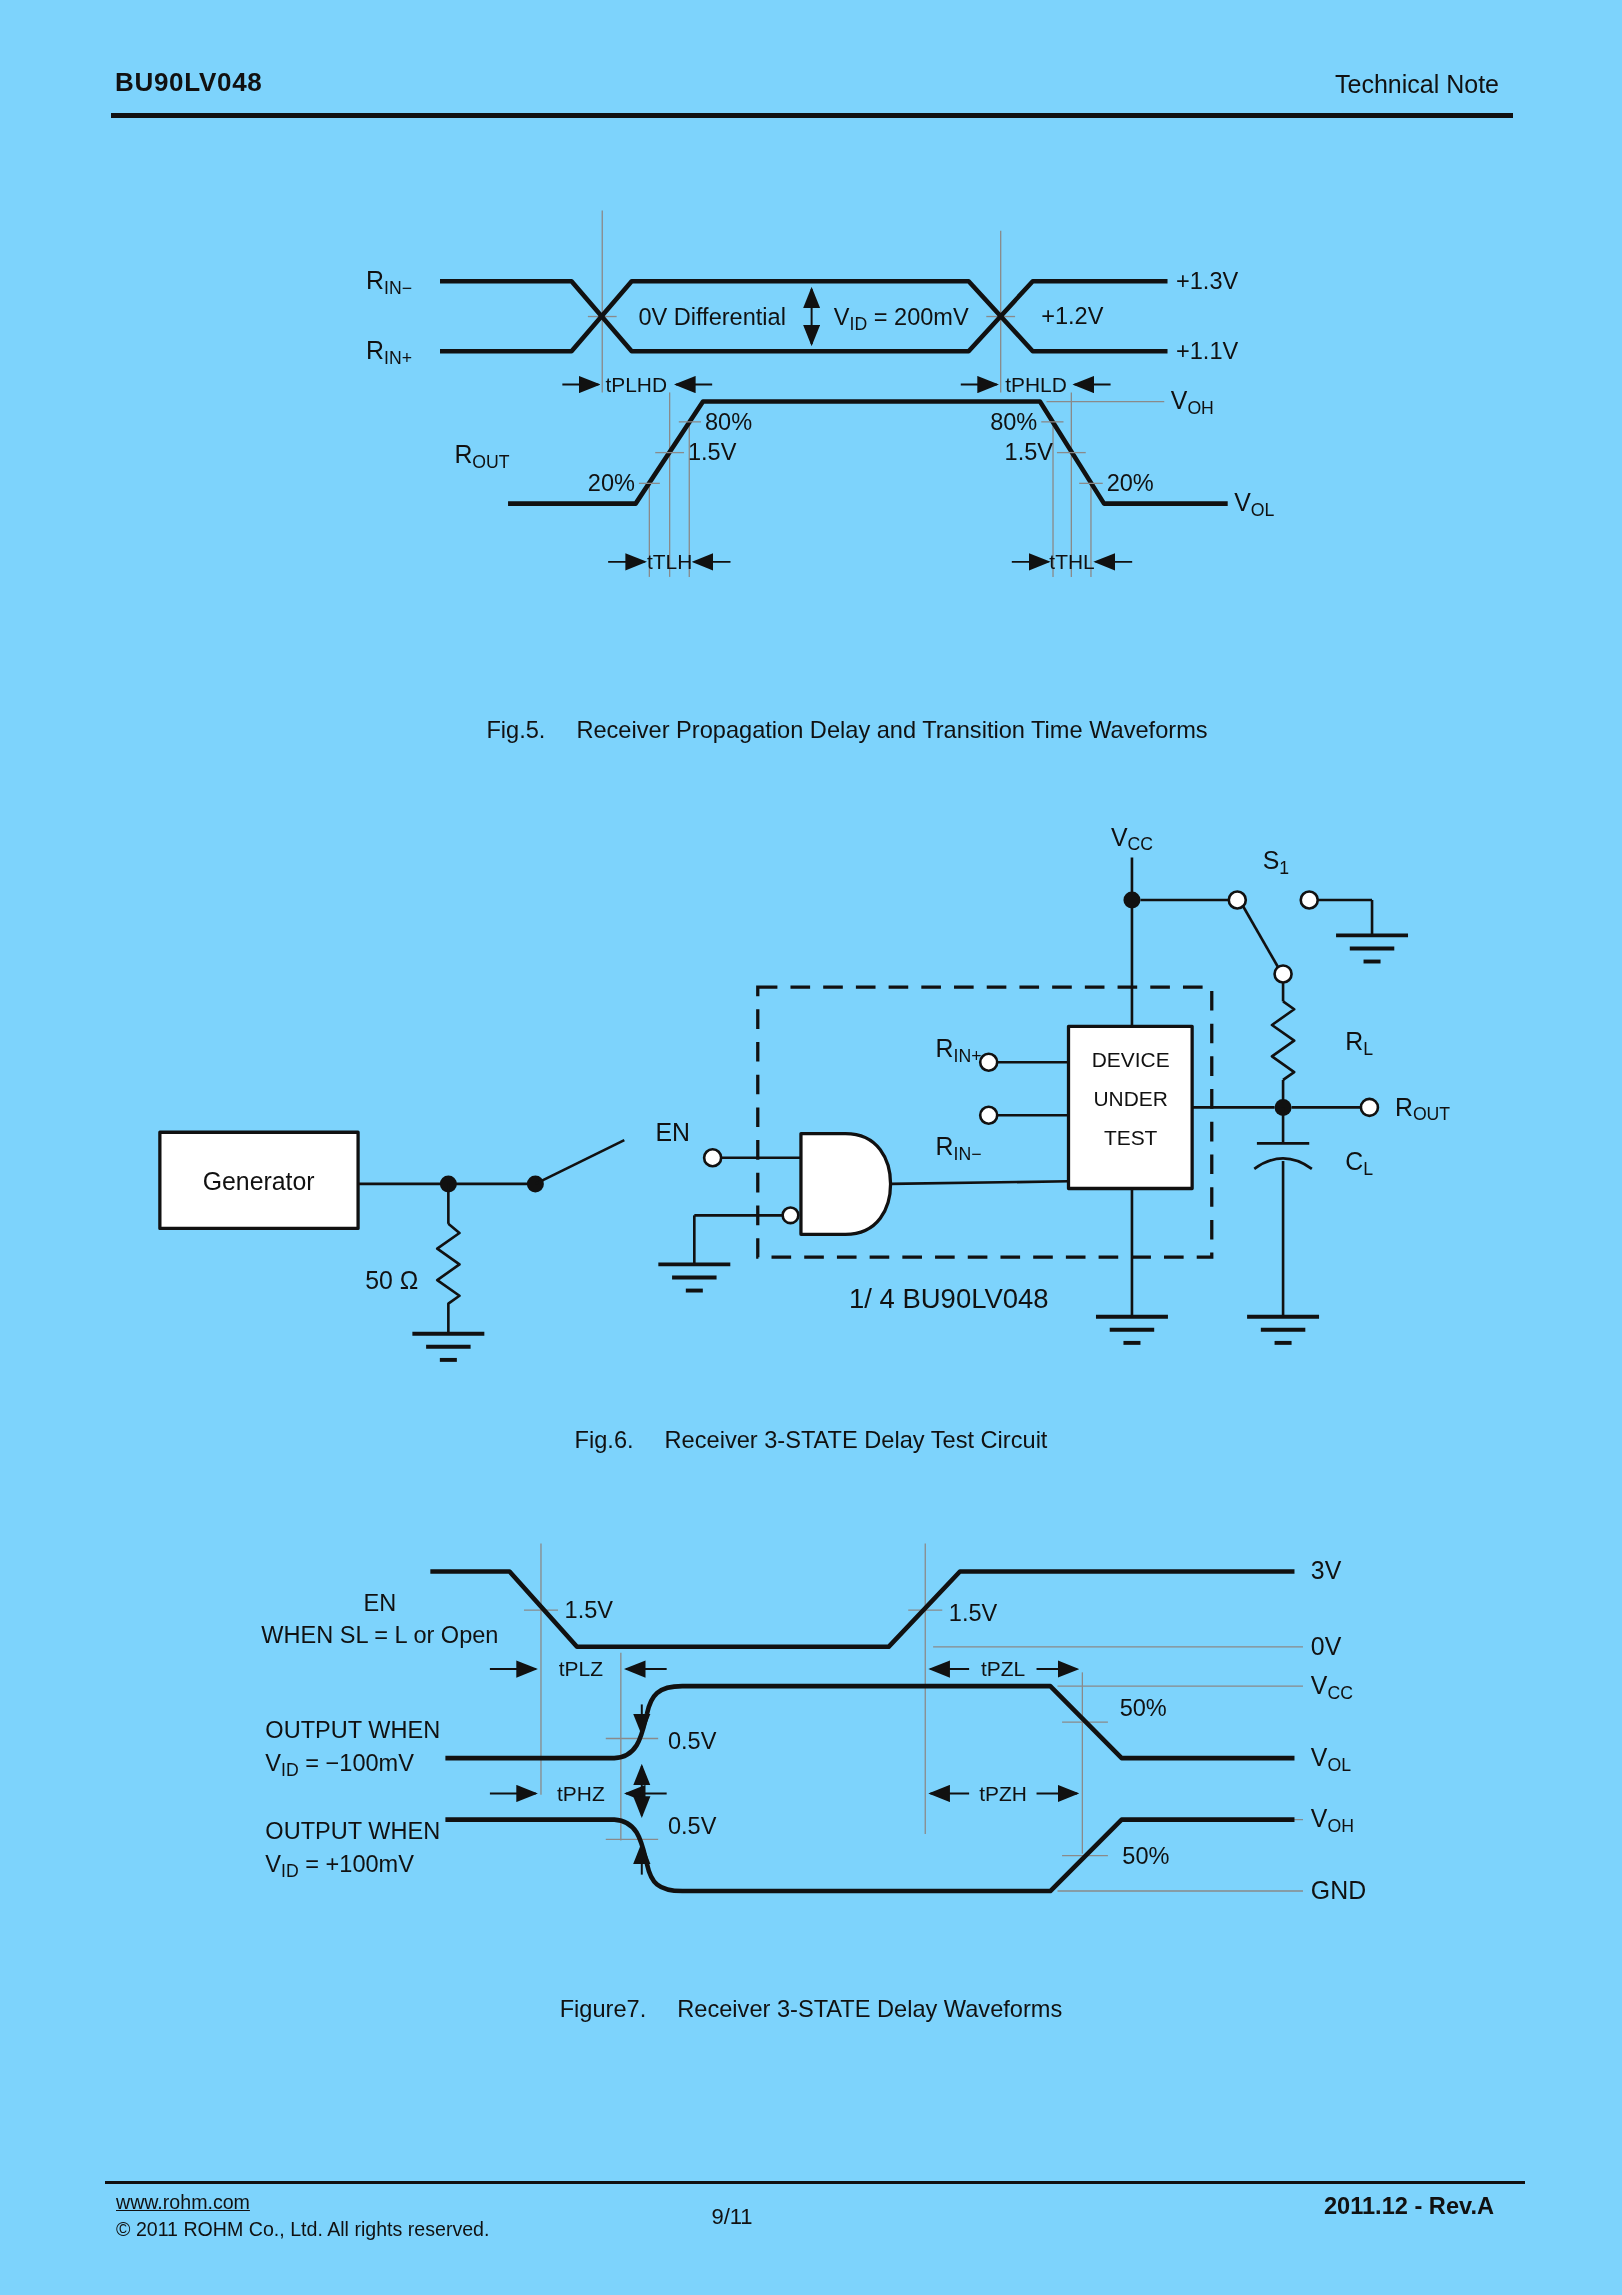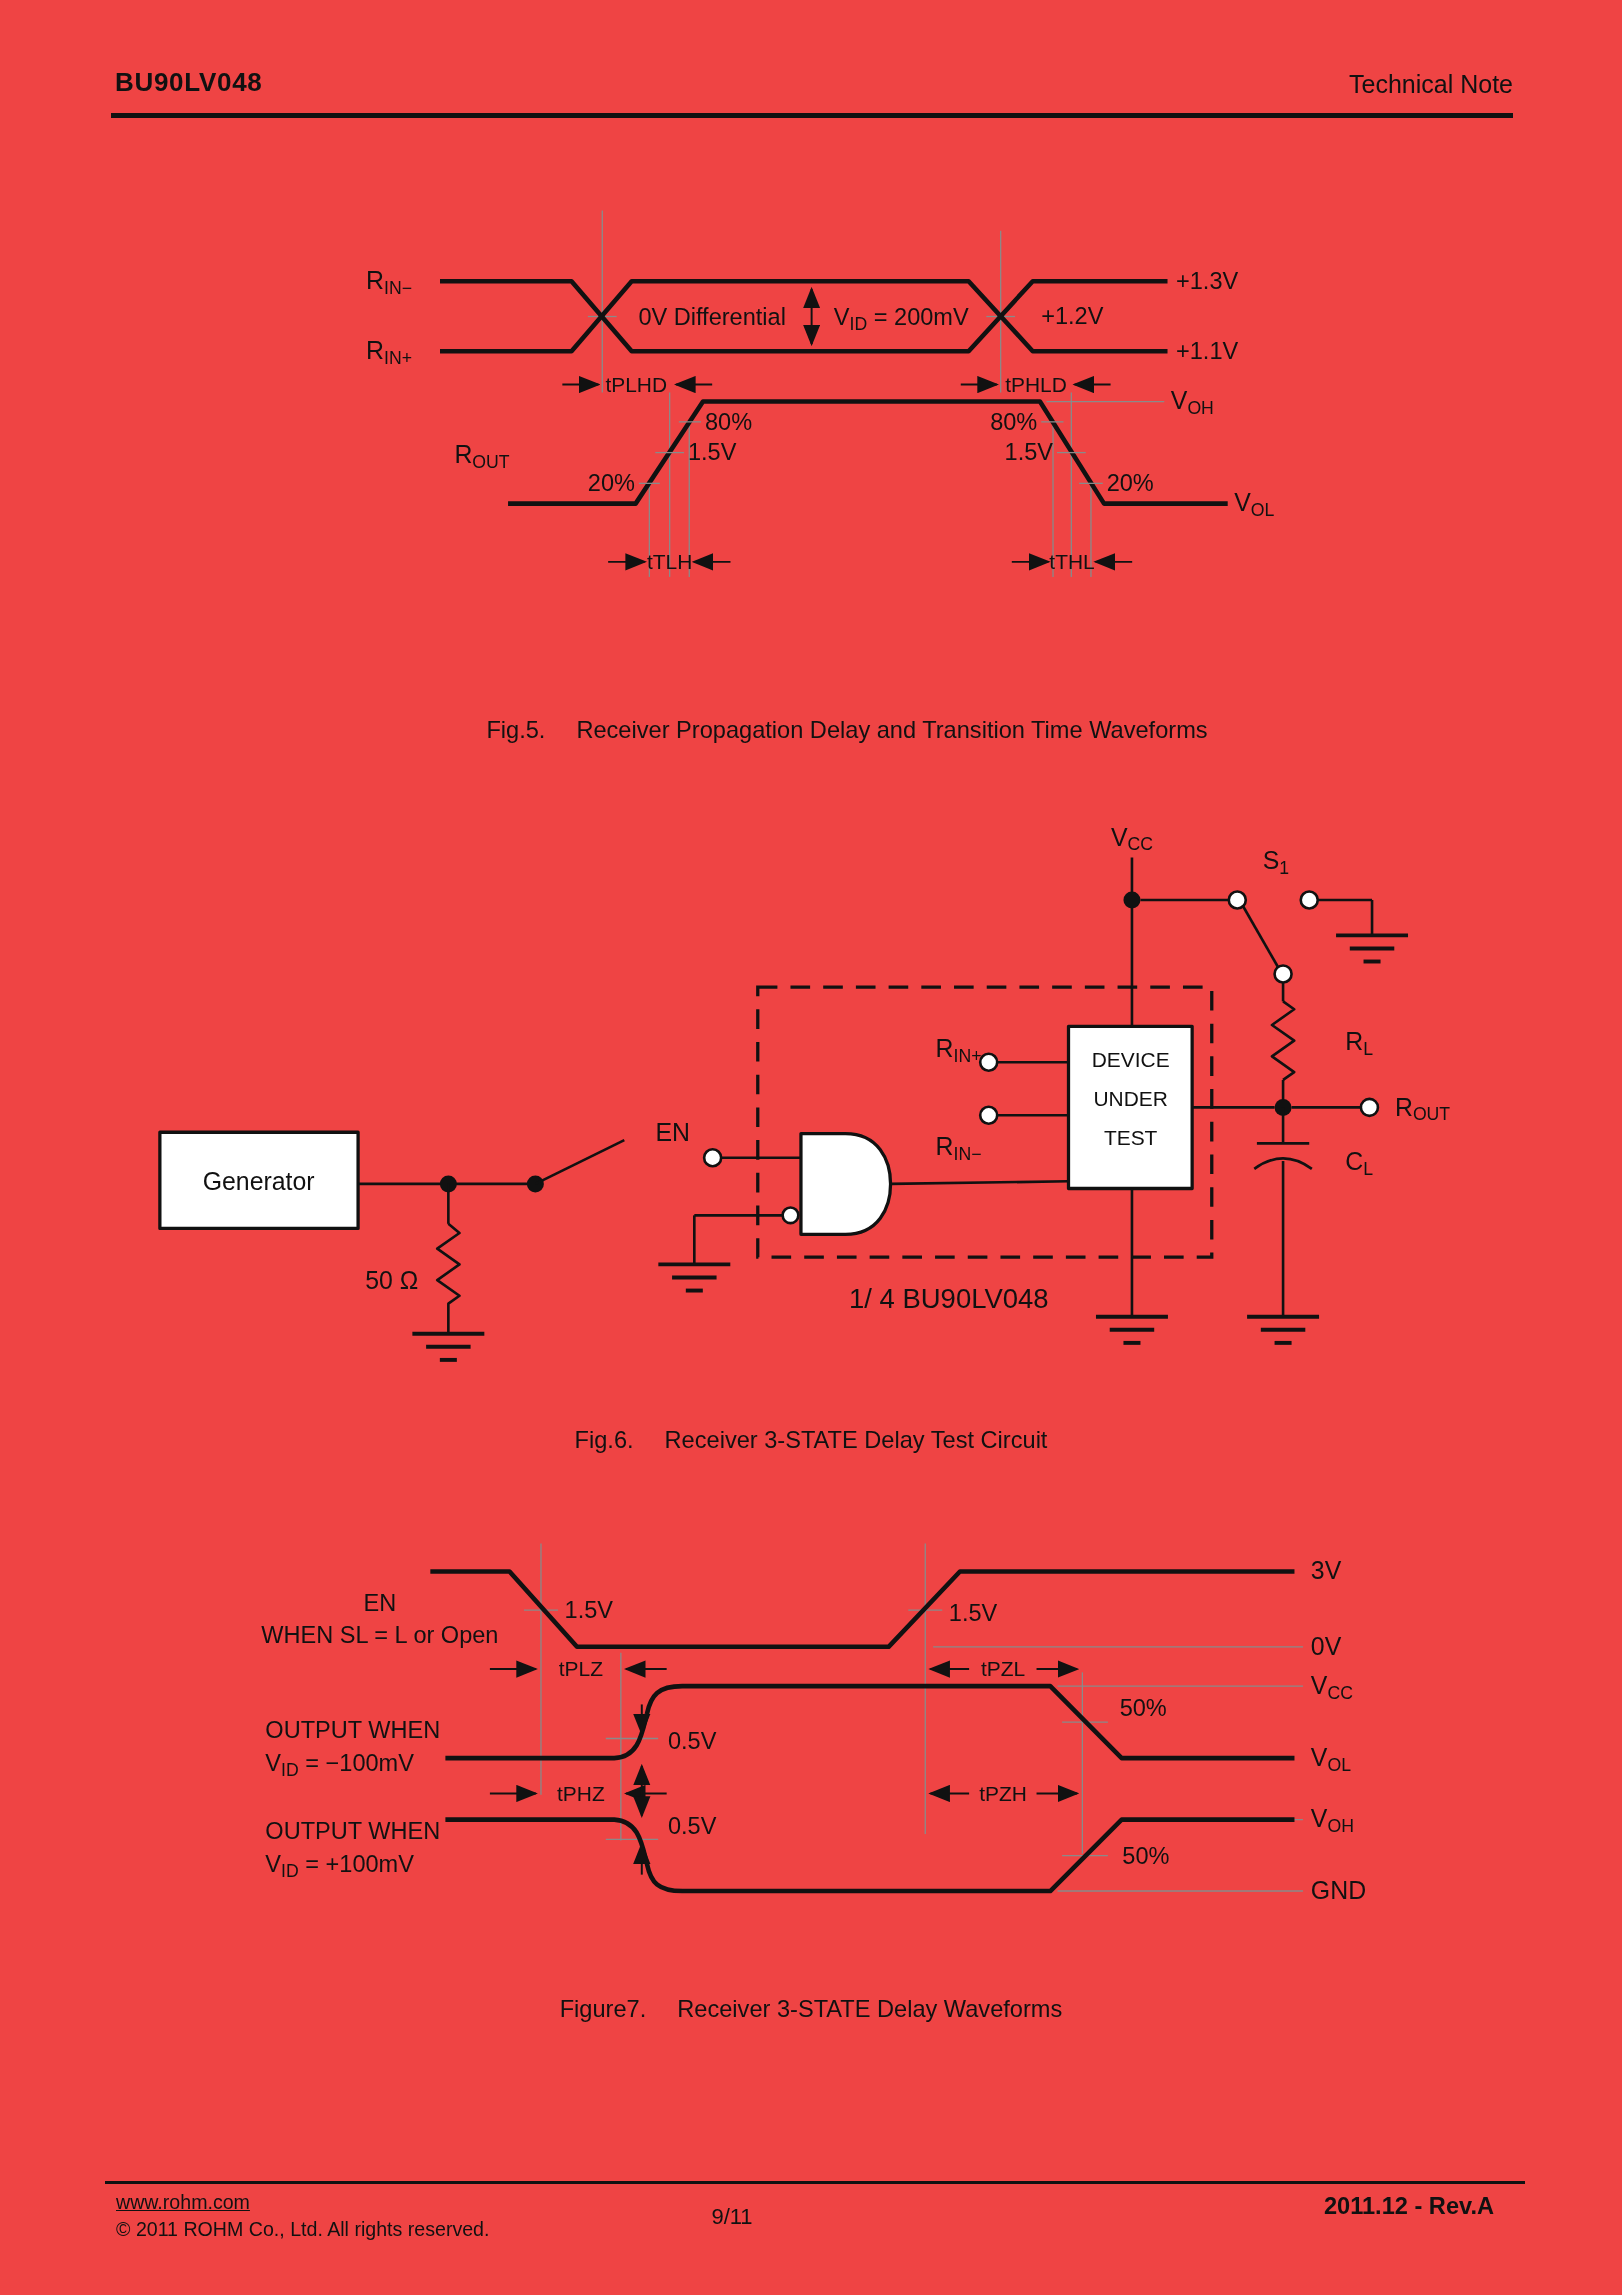--- a/index.html
+++ b/index.html
@@ -1,20 +1,20 @@
 <!DOCTYPE html>
 <html style="font-size:10.5px"><head>
 <meta charset="utf-8">
 <style>
   html,body{margin:0;padding:0;background:#e8e8e8;}
-  .page{position:relative;width:1622px;height:2295px;background:#ef4444;margin:0 auto;
+  .page{position:relative;width:1622px;height:2295px;background:#7dd3fc;margin:0 auto;
         font-family:"Liberation Sans",sans-serif;color:#111;overflow:hidden;}
   .abs{position:absolute;}
   .hdr-title{left:115px;top:67px;font-size:26px;font-weight:bold;letter-spacing:0.7px;}
-  .hdr-doc{right:109px;top:70px;font-size:25px;}
+  .hdr-doc{right:123px;top:70px;font-size:25px;}
   .hdr-rule{left:111px;top:113px;width:1402px;height:4.6px;background:#111;}
   .caption{left:0;width:1622px;text-align:center;font-size:23.6px;}
   .caption .pfx{margin-right:31px;}
   .ftr-rule{left:105px;top:2181px;width:1420px;height:2.6px;background:#111;}
   .ftr-url{left:116px;top:2191px;font-size:19.6px;text-decoration:underline;}
   .ftr-copy{left:116px;top:2218px;font-size:19.6px;}
   .ftr-page{left:0;top:2204px;width:1464px;text-align:center;font-size:22px;}
   .ftr-rev{right:128px;top:2193px;font-size:23.6px;font-weight:bold;}
   
   svg{position:absolute;overflow:visible;}

